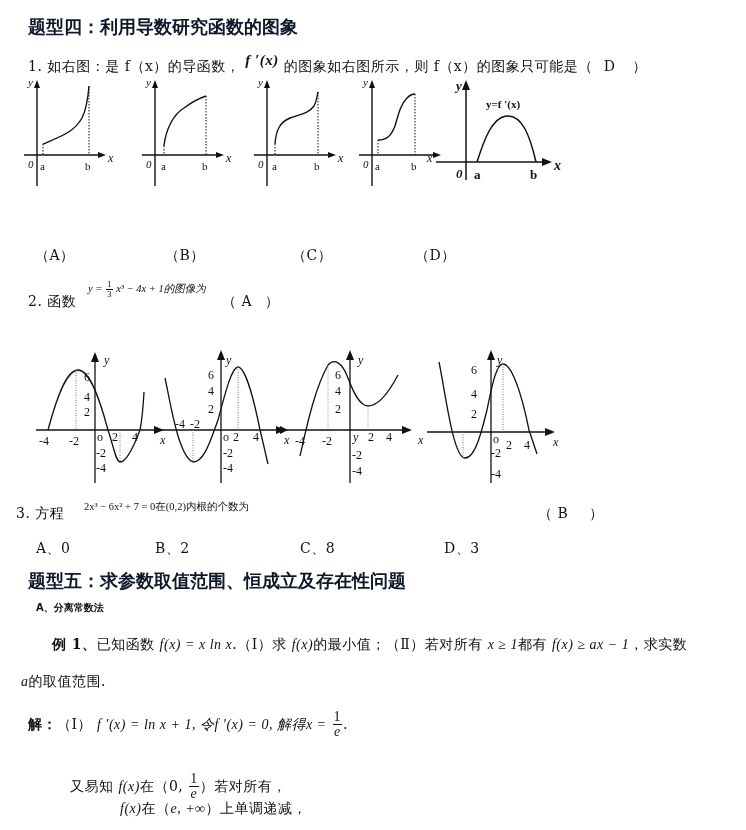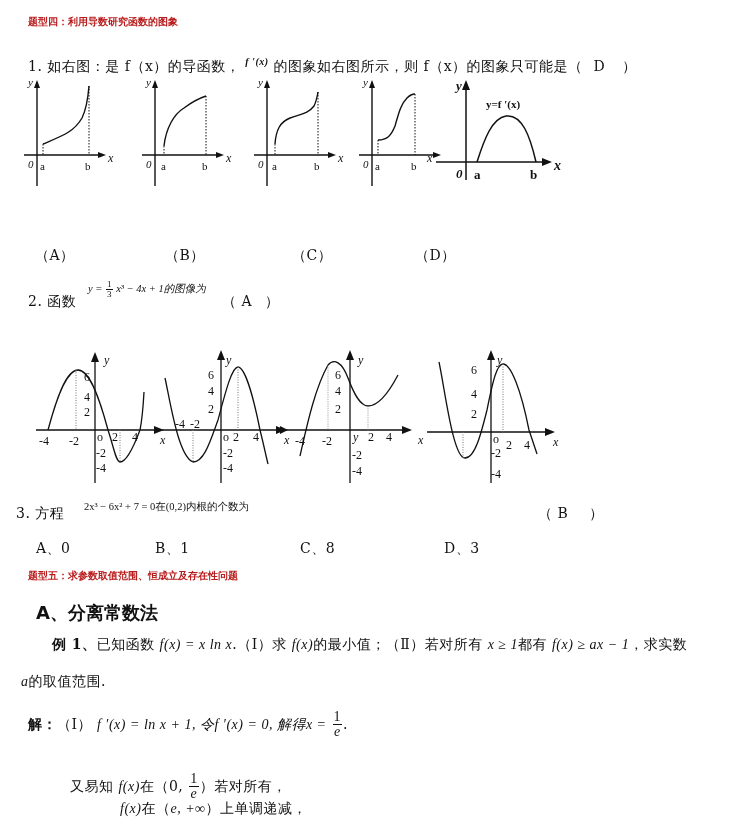--- a/index.html
+++ b/index.html
@@ -1,39 +1,39 @@
 <!DOCTYPE html>
 <html><head>
 <meta charset="utf-8">
 <style>
   html, body { margin: 0; padding: 0; background: #ffffff; }
   body { width: 746px; height: 830px; position: relative; overflow: hidden;
          font-family: "DejaVu Serif", "Liberation Serif", serif; color: #111; }
   .abs { position: absolute; white-space: nowrap; }
-  .red-heading { color: #b91c1c; font-family: Liberation Serif, serif;
-                 font-weight: bold; font-size: 10px; }
+  .red-heading { color: #0f172a; font-family: Liberation Serif, serif;
+                 font-weight: bold; font-size: 18px; }
   .body-text { font-size: 14px; letter-spacing: 0.5px; }
   .small-math { font-size: 10.5px; font-family: "Liberation Serif", serif; }
   .math { font-family: "Liberation Serif", serif; font-style: italic; }
-  .bold-sans { font-family: "DejaVu Sans", "Liberation Sans", sans-serif; font-weight: bold; font-size: 18px; }
+  .bold-sans { font-family: "DejaVu Sans", "Liberation Sans", sans-serif; font-weight: bold; font-size: 10px; }
   .frac { display: inline-block; vertical-align: middle; text-align: center; line-height: 1; margin: 0 1px; }
   .frac .num { display: block; border-bottom: 1px solid #111; padding: 0 1px; }
   .frac .den { display: block; font-style: italic; }
   svg { position: absolute; overflow: visible; }
   svg text { font-family: "Liberation Serif", serif; fill: #111; }
 </style>
 </head>
 <body>
 
 <div class="abs red-heading" style="left:28px; top:15px;">题型四：利用导数研究函数的图象</div>
 
 <div class="abs body-text" style="left:28px; top:58px;">
   <span>1.</span>
   <span>如右图：是 f（x）的导函数，</span>
-  <span class="math" style="font-weight:bold; font-size:10px; position:relative; top:-6px;">f ′(x)</span>
+  <span class="math" style="font-weight:bold; font-size:15px; position:relative; top:-6px;">f ′(x)</span>
   <span>的图象如右图所示，则 f（x）的图象只可能是（</span>
   <span style="margin-left:6px;">D</span>
   <span style="margin-left:12px;">）</span>
 </div>
 
 <svg style="left:22px; top:78px;" width="90" height="110" viewBox="0 0 90 110">
   <line x1="15" y1="108" x2="15" y2="4" stroke="#111" stroke-width="1.4"></line>
   <polygon points="15,2 12,10 18,10" fill="#111"></polygon>
   <line x1="2" y1="77" x2="80" y2="77" stroke="#111" stroke-width="1.4"></line>
   <polygon points="84,77 76,74 76,80" fill="#111"></polygon>
@@ -218,21 +218,21 @@
   <span>方程</span>
 </div>
 <div class="abs small-math" style="left:84px; top:500px;">2x³ − 6x² + 7 = 0在(0,2)内根的个数为</div>
 <div class="abs body-text" style="left:538px; top:505px;">
   <span>（</span>
   <span>B</span>
   <span style="margin-left:16px;">）</span>
 </div>
 
 <div class="abs body-text" style="left:36px; top:540px;">A、0</div>
-<div class="abs body-text" style="left:155px; top:540px;">B、1</div>
+<div class="abs body-text" style="left:155px; top:540px;">B、2</div>
 <div class="abs body-text" style="left:300px; top:540px;">C、8</div>
 <div class="abs body-text" style="left:444px; top:540px;">D、3</div>
 
 <div class="abs red-heading" style="left:28px; top:569px;">题型五：求参数取值范围、恒成立及存在性问题</div>
 <div class="abs bold-sans" style="left:36px; top:601px;">A、分离常数法</div>
 
 <div class="abs body-text" style="left:52px; top:636px;">
   <span style="font-weight:bold;">例 1、</span><span>已知函数</span>
   <span class="math">f(x) = x ln x</span><span>.（Ⅰ）求</span>
   <span class="math">f(x)</span><span>的最小值；（Ⅱ）若对所有</span>

